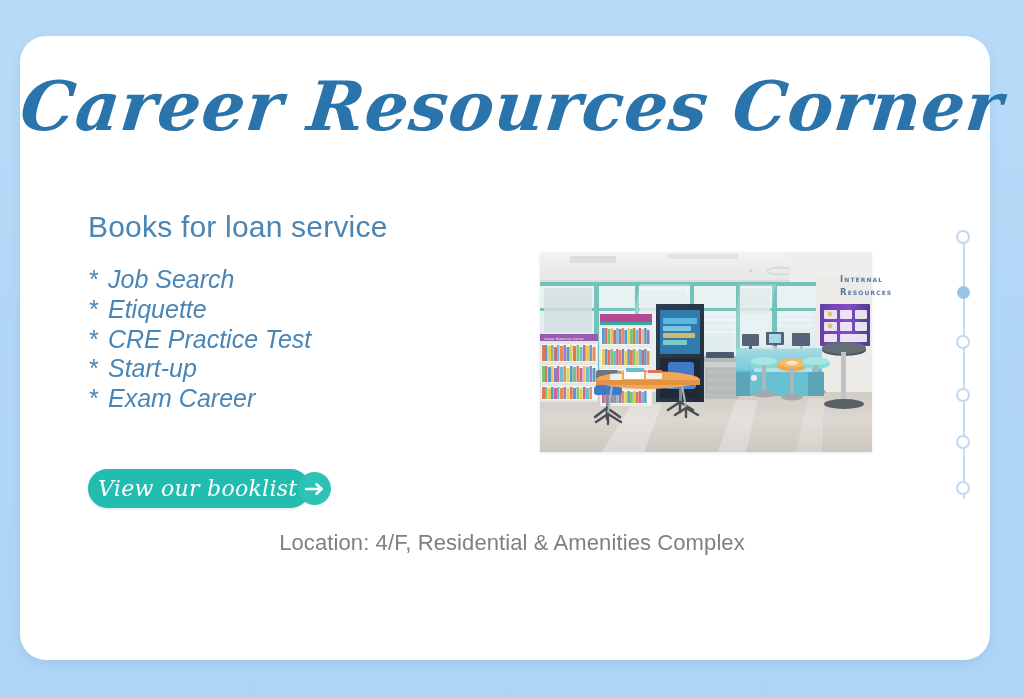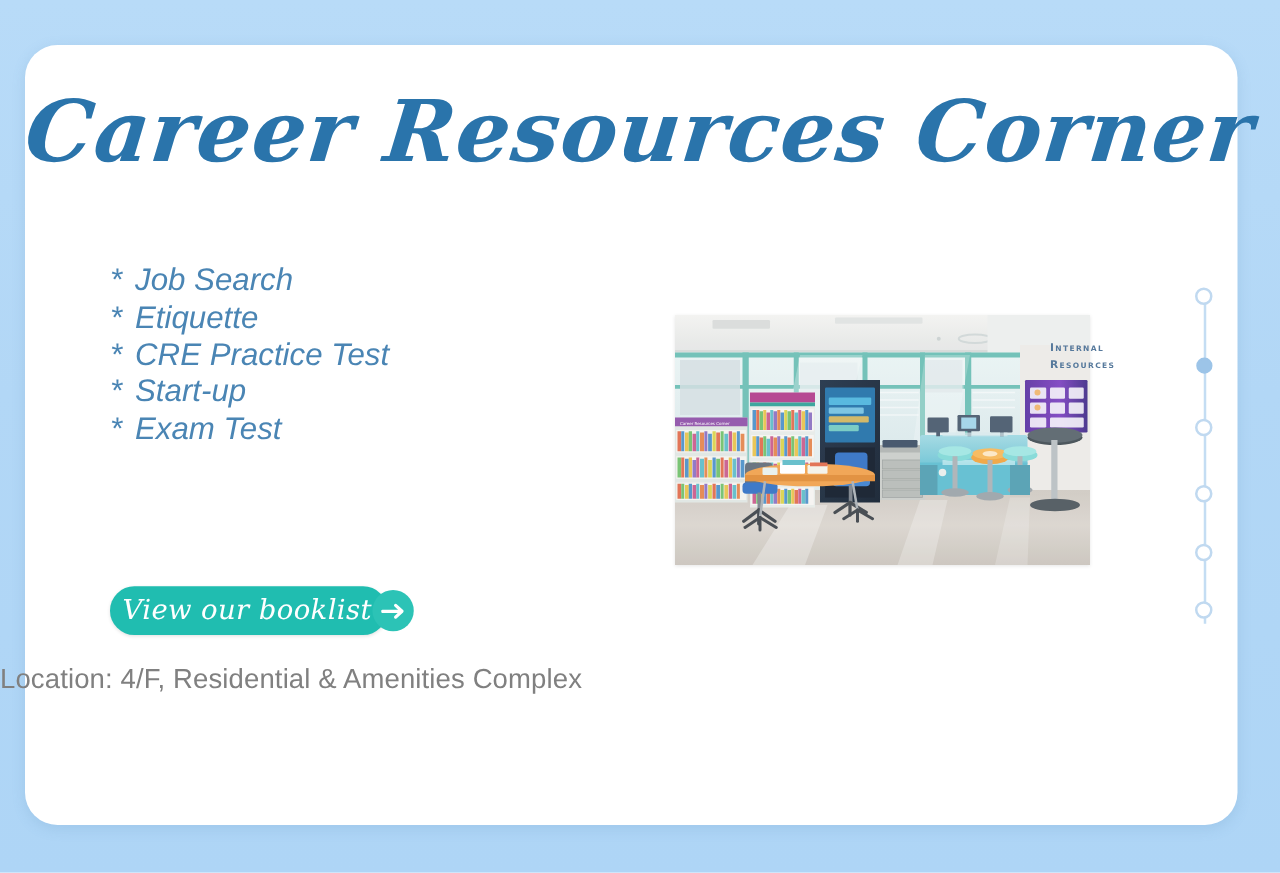--- a/index.html
+++ b/index.html
@@ -135,21 +135,21 @@
     box-shadow: 0 1px 3px rgba(0,0,0,0.10);
   }
   #photo-frame svg { display: block; }
 
   
   #location-caption {
     position: absolute;
     left: 0;
     top: 530px;
     width: 1024px;
-    text-align: left;
+    text-align: center;
     font-size: 22px;
     color: #808080;
     letter-spacing: 0.1px;
     white-space: nowrap;
   }
 
   
   #timeline {
     position: absolute;
     left: 930px;
@@ -200,26 +200,27 @@
 </head>
 <body>
 
 <div id="slide-backdrop"></div>
 
 <div id="content-card"></div>
 
 <div id="title">Career Resources Corner</div>
 
 <div id="left-column">
+  <h2 id="subheading">Books for loan service</h2>
   <ul id="book-list">
     <li class="book-item"><span class="bullet-star">*</span><span>Job Search</span></li>
     <li class="book-item"><span class="bullet-star">*</span><span>Etiquette</span></li>
     <li class="book-item"><span class="bullet-star">*</span><span>CRE Practice Test</span></li>
     <li class="book-item"><span class="bullet-star">*</span><span>Start-up</span></li>
-    <li class="book-item"><span class="bullet-star">*</span><span>Exam Test</span></li>
+    <li class="book-item"><span class="bullet-star">*</span><span>Exam Career</span></li>
   </ul>
 </div>
 
 <button id="booklist-button">
   <span id="booklist-button-label">View our booklist</span>
   <span id="booklist-arrow-circle">
     <svg width="19" height="14" viewBox="0 0 19 14" aria-hidden="true">
       <path d="M1 7 H14" stroke="#ffffff" stroke-width="2.6" stroke-linecap="round" fill="none"></path>
       <path d="M11.5 2.3 L16.6 7 L11.5 11.7" stroke="#ffffff" stroke-width="2.6" stroke-linecap="round" stroke-linejoin="round" fill="none"></path>
     </svg>

